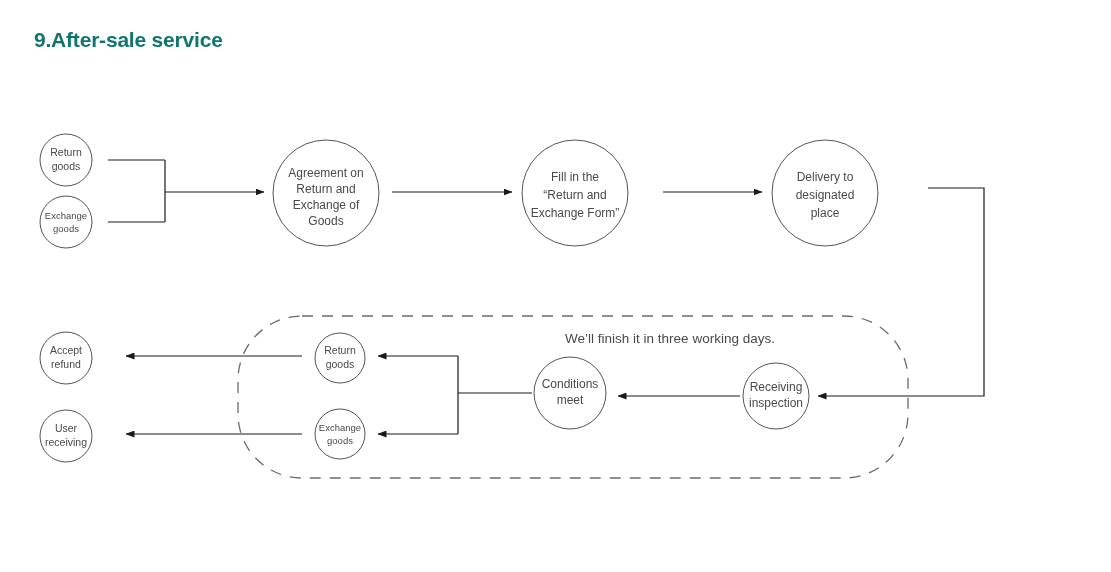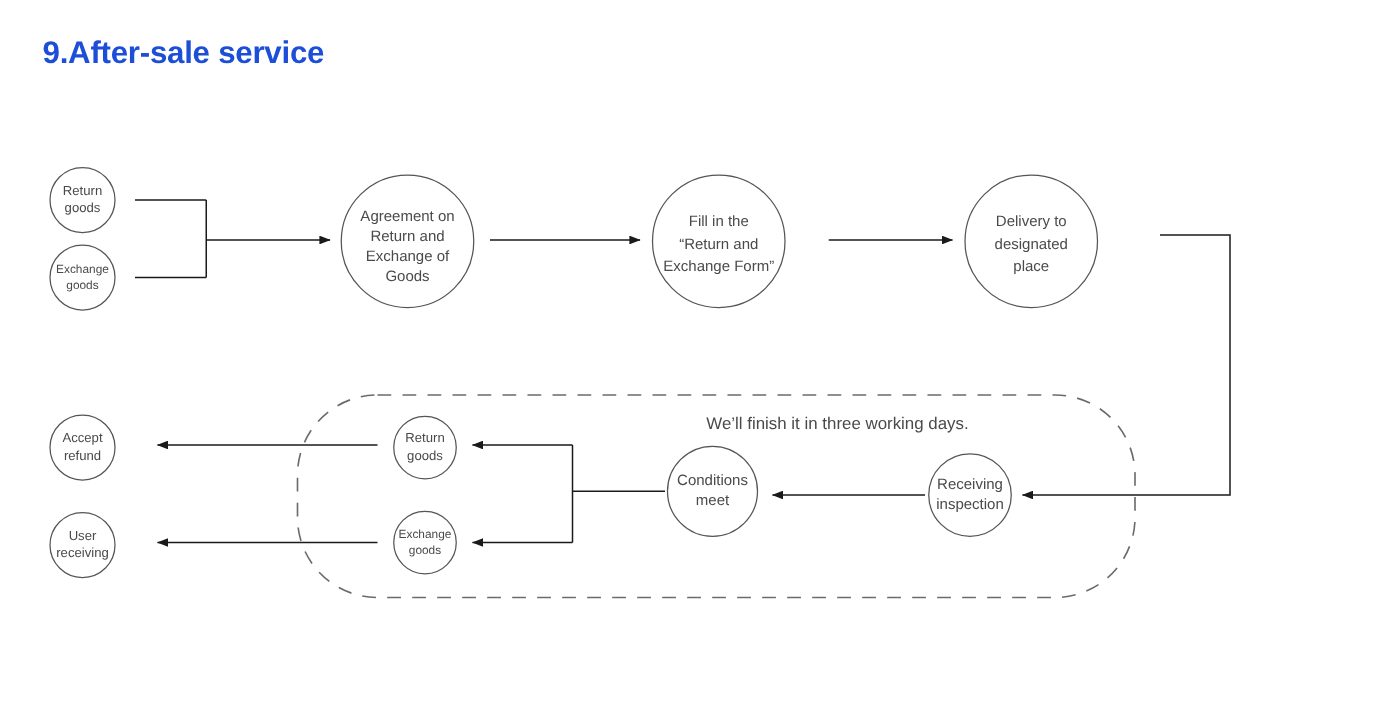--- a/index.html
+++ b/index.html
@@ -12,23 +12,23 @@
     height: 572px;
     font-family: "Liberation Sans", sans-serif;
     color: #3a3a3a;
     overflow: hidden;
     position: relative;
   }
   #page-title {
     position: absolute;
     left: 34px;
     top: 28px;
-    font-size: 25px;
+    font-size: 21px;
     font-weight: bold;
-    color: #1d4ed8;
+    color: #0f766e;
     letter-spacing: -0.2px;
     white-space: nowrap;
   }
   #flow-canvas {
     position: absolute;
     left: 0;
     top: 0;
     width: 1111px;
     height: 572px;
   }

